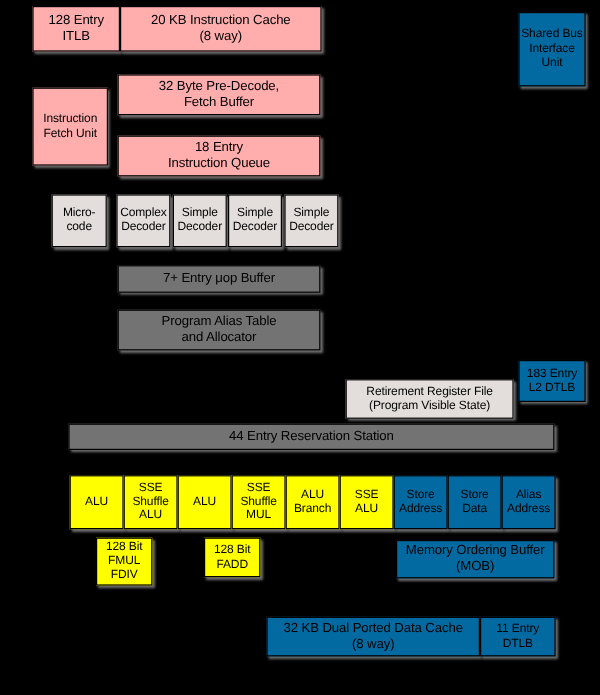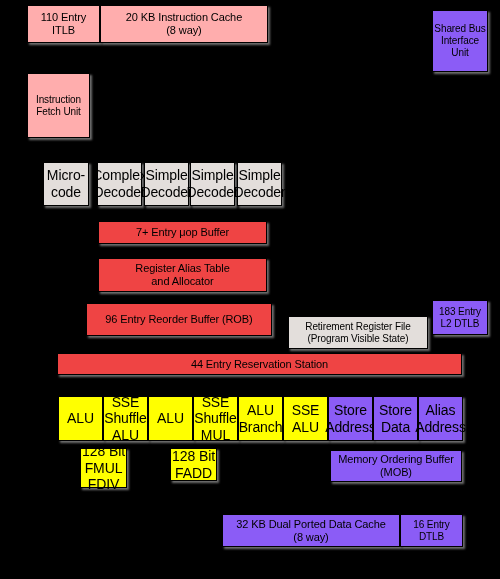--- a/index.html
+++ b/index.html
@@ -23,28 +23,28 @@
     align-items: center;
     justify-content: center;
     text-align: center;
     color: #000000;
     line-height: 1.18;
     letter-spacing: -0.1px;
     white-space: pre-line;
     box-shadow: 2px 2px 2px rgba(130,130,130,0.85);
   }
   .pink   { background: #ffadad; }
-  .orange { background: #ef4444; }
+  .orange { background: #737373; }
   .gray   { background: #e3dedb; }
   .yellow { background: #ffff00; }
-  .green  { background: #8b5cf6; }
+  .green  { background: #0369a1; }
 
   .f11 { font-size: 11px; }
   .f10 { font-size: 10px; }
-  .f9  { font-size: 14px; }
+  .f9  { font-size: 10px; }
 
   
   .vline {
     position: absolute;
     width: 1px;
     background: #000000;
   }
   .hline {
     position: absolute;
     height: 1px;
@@ -175,56 +175,59 @@
   <div class="hline" style="left:420px; top:243px; width:12px;"></div>
   <div class="arrow-left" style="left:420px; top:239.5px;"></div>
 
   <div class="vline" style="left:459px; top:92px; height:92px;"></div>
   <div class="arrow-up" style="left:455.5px; top:88px;"></div>
   <div class="arrow-down" style="left:455.5px; top:180px;"></div>
 
   <div class="hline" style="left:268px; top:23px; width:10px;"></div>
   <div class="arrow-left" style="left:268px; top:19.5px;"></div>
 
-  <div class="box pink f11" style="left:27px; top:5px; width:73px; height:38px;">110 Entry
+  <div class="box pink f11" style="left:27px; top:5px; width:73px; height:38px;">128 Entry
 ITLB</div>
 
   <div class="box pink f11" style="left:100px; top:5px; width:168px; height:38px;">20 KB Instruction Cache
 (8 way)</div>
 
   <div class="box green f10" style="left:432px; top:10px; width:56px; height:62px;">Shared Bus
 Interface
 Unit</div>
 
+  <div class="box pink f11" style="left:98px; top:62px; width:169px; height:34px;">32 Byte Pre-Decode,
+Fetch Buffer</div>
 
   <div class="box pink f10" style="left:27px; top:73px; width:63px; height:65px;text-align:center;">Instruction
 Fetch Unit</div>
 
+  <div class="box pink f11" style="left:98px; top:113px; width:169px; height:34px;">18 Entry
+Instruction Queue</div>
 
   <div class="box gray f9" style="left:43px; top:162px; width:46px; height:44px;">Micro-
 code</div>
 
   <div class="box gray f9" style="left:97px; top:162px; width:45px; height:44px;">Complex
 Decoder</div>
 
   <div class="box gray f9" style="left:144px; top:162px; width:45px; height:44px;">Simple
 Decoder</div>
 
   <div class="box gray f9" style="left:190px; top:162px; width:45px; height:44px;">Simple
 Decoder</div>
 
   <div class="box gray f9" style="left:237px; top:162px; width:45px; height:44px;">Simple
 Decoder</div>
 
   <div class="box orange f11" style="left:98px; top:221px; width:169px; height:23px;">7+ Entry μop Buffer</div>
 
-  <div class="box orange f11" style="left:98px; top:258px; width:169px; height:34px;">Register Alias Table
+  <div class="box orange f11" style="left:98px; top:258px; width:169px; height:34px;">Program Alias Table
 and Allocator</div>
 
-  <div class="box orange f11" style="left:86px; top:303px; width:186px; height:33px;">96 Entry Reorder Buffer (ROB)</div>
 
   <div class="box gray f10" style="left:288px; top:316px; width:140px; height:33px;">Retirement Register File
 (Program Visible State)</div>
 
 
   <div class="box green f10" style="left:432px; top:300px; width:56px; height:35px;">183 Entry
 L2 DTLB</div>
 
   <div class="box orange f11" style="left:57px; top:353px; width:405px; height:22px;">44 Entry Reservation Station</div>
 
@@ -261,16 +264,16 @@
 
   <div class="box yellow f9" style="left:170px; top:448px; width:47px; height:33px;">128 Bit
 FADD</div>
 
   <div class="box green f11" style="left:330px; top:450px; width:132px; height:32px;">Memory Ordering Buffer
 (MOB)</div>
 
   <div class="box green f11" style="left:222px; top:514px; width:178px; height:33px;">32 KB Dual Ported Data Cache
 (8 way)</div>
 
-  <div class="box green f10" style="left:400px; top:514px; width:63px; height:33px;">16 Entry
+  <div class="box green f10" style="left:400px; top:514px; width:63px; height:33px;">11 Entry
 DTLB</div>
 
 </div>
 
 </body></html>

